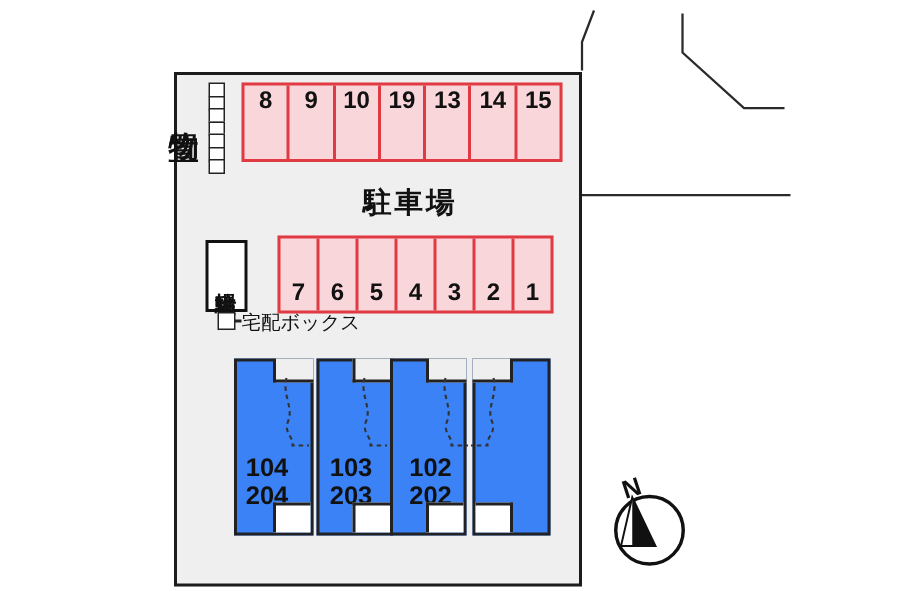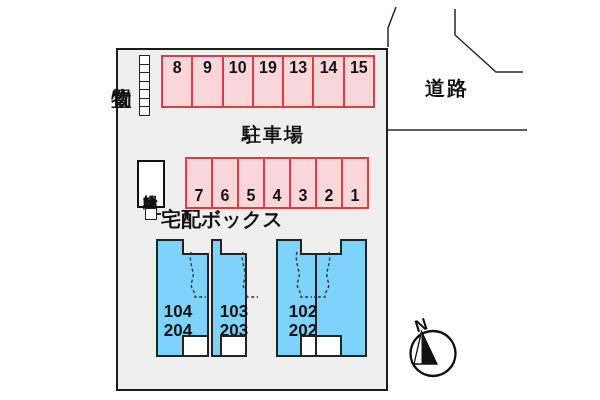--- a/index.html
+++ b/index.html
@@ -67,30 +67,30 @@
   .delivery-icon {
     position: absolute; left: 0; top: 2px; width: 12px; height: 12px;
     background: #fff; border: 1.5px solid #222;
   }
   .delivery-icon:after {
     content: ""; position: absolute; right: -5px; top: 4px;
     width: 5px; height: 1.5px; background: #222;
   }
   .label-delivery {
     position: absolute; left: 16px; top: 0;
-    font-size: 20px; font-weight: bold; white-space: nowrap; text-align: center;
+    font-size: 13px; font-weight: normal; white-space: nowrap; text-align: center;
   }
   
   .unit {
     position: absolute; top: 189px; height: 118px;
-    background: #7dd3fc; border: 2px solid #222;
+    background: #3b82f6; border: 2px solid #222;
   }
   .u104 { left: 38px;  width: 53px; }
-  .u103 { left: 93px;  width: 36px; }
-  .u102 { left: 158px; width: 51px; }
+  .u103 { left: 93px;  width: 51px; }
+  .u102 { left: 142px; width: 51px; }
   .u101 { left: 197px; width: 52px; }
   .notch {
     position: absolute; top: -2px; width: 27px; height: 16px;
     background: #efefef;
   }
   .notch-r { right: -2px; border-left: 2px solid #222; border-bottom: 2px solid #222; }
   .notch-l { left: -2px;  border-right: 2px solid #222; border-bottom: 2px solid #222; }
   .entry {
     position: absolute; bottom: 0; width: 25px; height: 20px;
     background: #fff; border: 2px solid #222; border-bottom: none;
@@ -186,21 +186,20 @@
         <span>202</span>
       </div>
       <div class="entry entry-r"></div>
     </div>
     <div class="unit u101">
       <div class="notch notch-l"></div>
       <div class="entry entry-l"></div>
     </div>
   </div>
 
-  <div class="label-road">道路</div>
 
   <svg class="overlay" width="600" height="400" viewBox="0 0 600 400">
 
     <g stroke="#333" stroke-width="1.4" fill="none" stroke-dasharray="3 2.6">
       <path d="M 191 252 C 188 263 196 272 192 281 C 189 289 196 291 195 297 L 206 297"></path>
       <path d="M 243 252 C 240 263 248 272 244 281 C 241 289 248 291 247 297 L 258 297"></path>
       <path d="M 297 252 C 294 263 302 272 298 281 C 295 289 302 291 301 297 L 312 297"></path>
       <path d="M 329 252 C 332 263 324 272 328 281 C 331 289 324 291 325 297 L 314 297"></path>
     </g>
 

